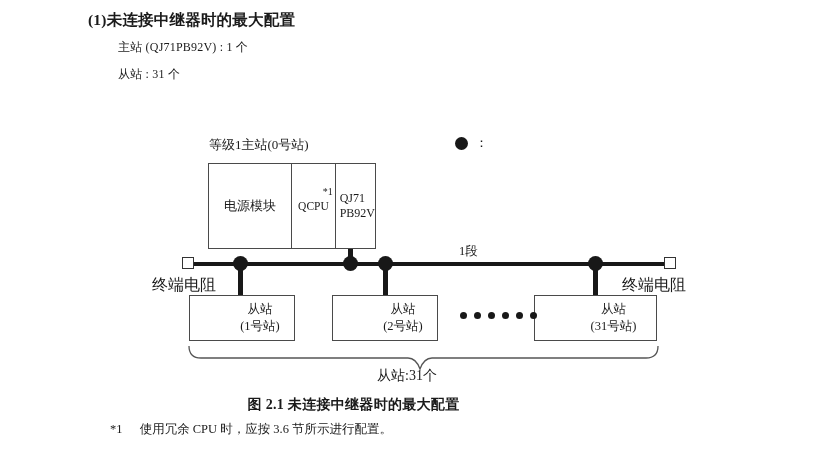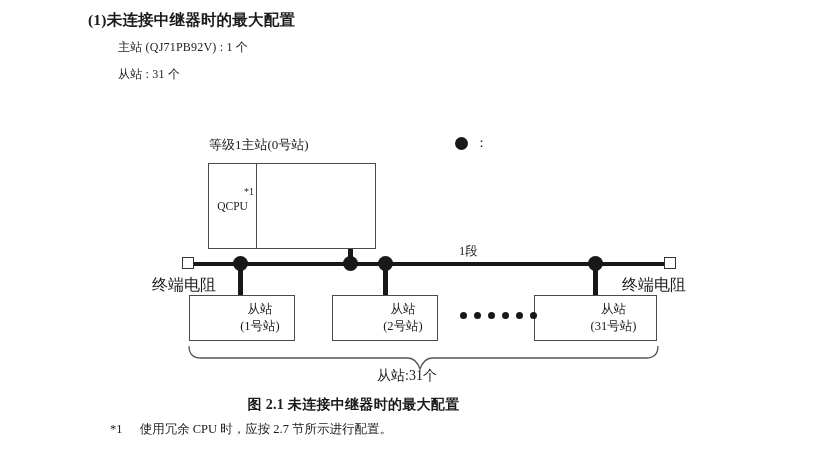--- a/index.html
+++ b/index.html
@@ -188,24 +188,33 @@
 <div class="abs" id="legend">
   <span id="legend-dot"></span>
   <span id="legend-colon">：</span>
 </div>
 
 <div class="abs" id="diagram">
 
   <div class="abs" id="master-caption">等级1主站(0号站)</div>
 
   <div class="abs" id="master-rack">
+    <div class="rack-cell" id="cell-power">
+      <span>电源模块</span>
+    </div>
     <div class="rack-cell" id="cell-qcpu">
       <span>QCPU</span>
       <span class="asterisk-note">*1</span>
     </div>
+    <div class="rack-cell" id="cell-qj71">
+      <span id="qj71-lines">
+        <span>QJ71</span><br>
+        <span>PB92V</span>
+      </span>
+    </div>
   </div>
 
   <div class="abs drop-line" style="left:336px; top:249px; height:18px;"></div>
 
   <div class="abs" id="bus-line"></div>
 
   <div class="abs term-box" id="term-left"></div>
   <div class="abs term-box" id="term-right"></div>
   <div class="abs term-label" id="term-label-left">终端电阻</div>
   <div class="abs term-label" id="term-label-right">终端电阻</div>
@@ -246,14 +255,14 @@
   <svg class="abs" id="brace" width="490" height="26" viewBox="0 0 490 26">
     <path d="M7,1 Q7,13 19,13 L226,13 Q234,13 238,24 Q242,13 250,13 L464,13 Q476,13 476,1" fill="none" stroke="#555" stroke-width="1.3"></path>
   </svg>
   <div class="abs" id="brace-label">从站:31个</div>
 </div>
 
 <div class="abs" id="figure-caption">图 2.1  未连接中继器时的最大配置</div>
 
 <div class="abs" id="footnote">
   <span id="footnote-mark">*1</span>
-  <span>使用冗余 CPU 时，应按 2.7 节所示进行配置。</span>
+  <span>使用冗余 CPU 时，应按 3.6 节所示进行配置。</span>
 </div>
 
 </body></html>

